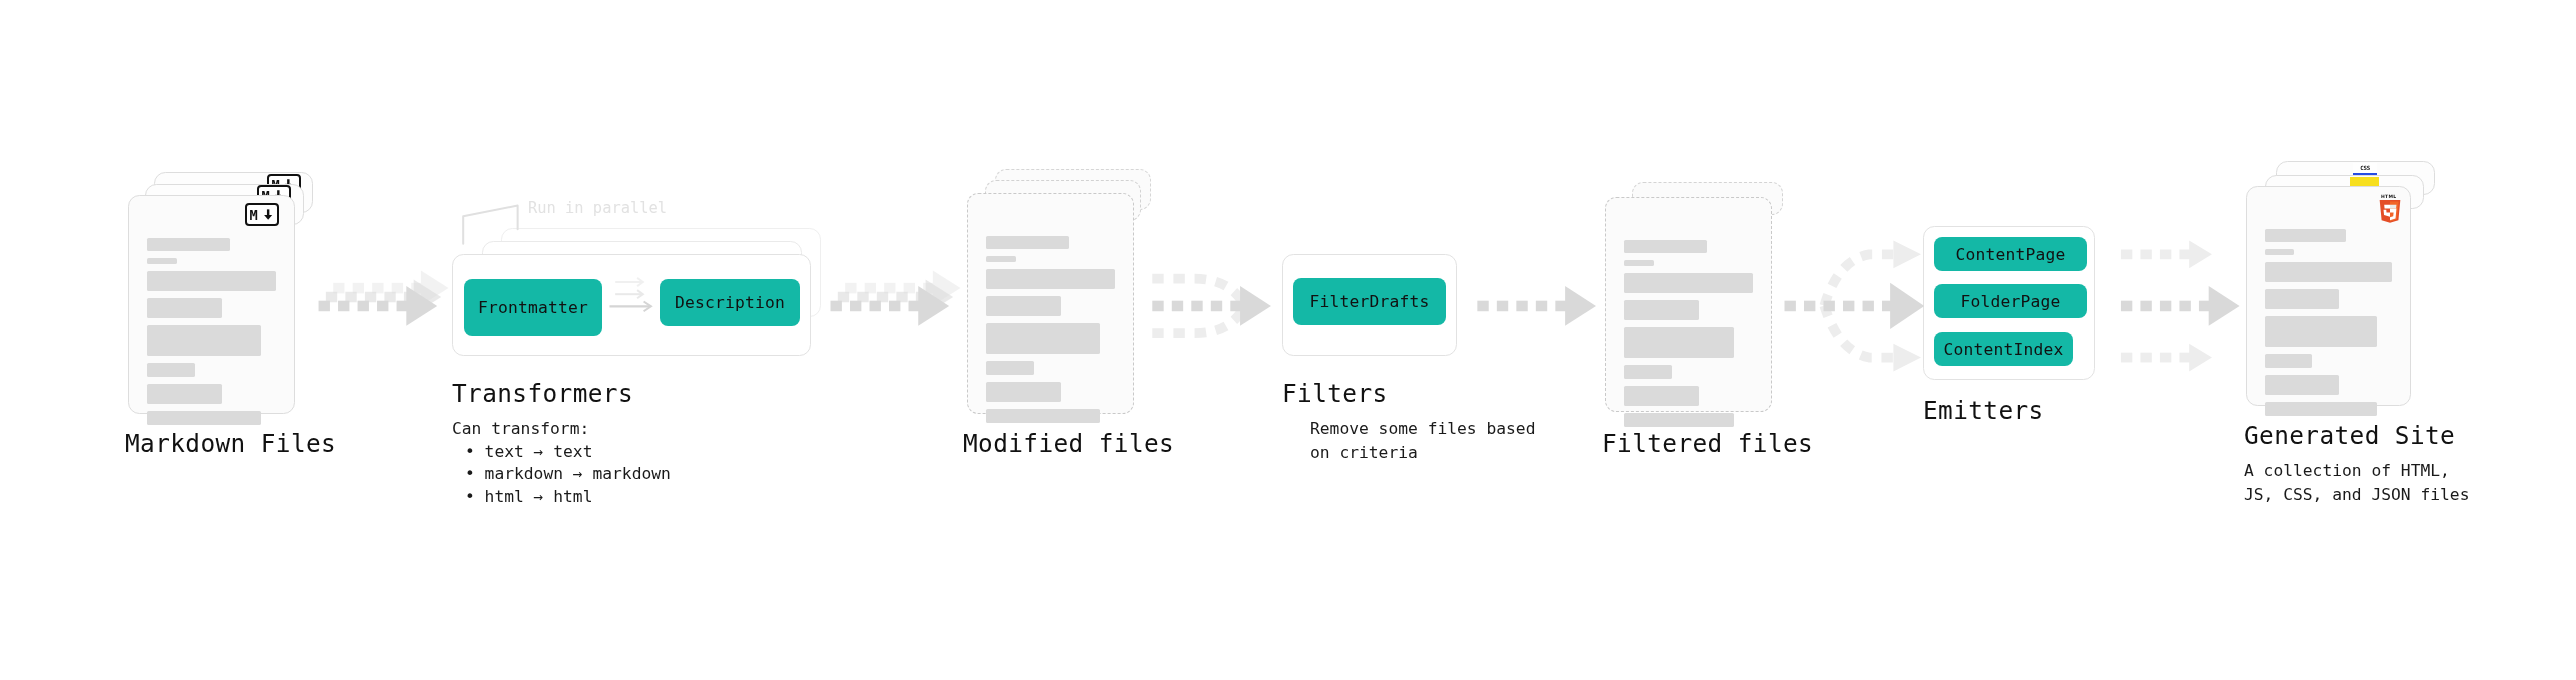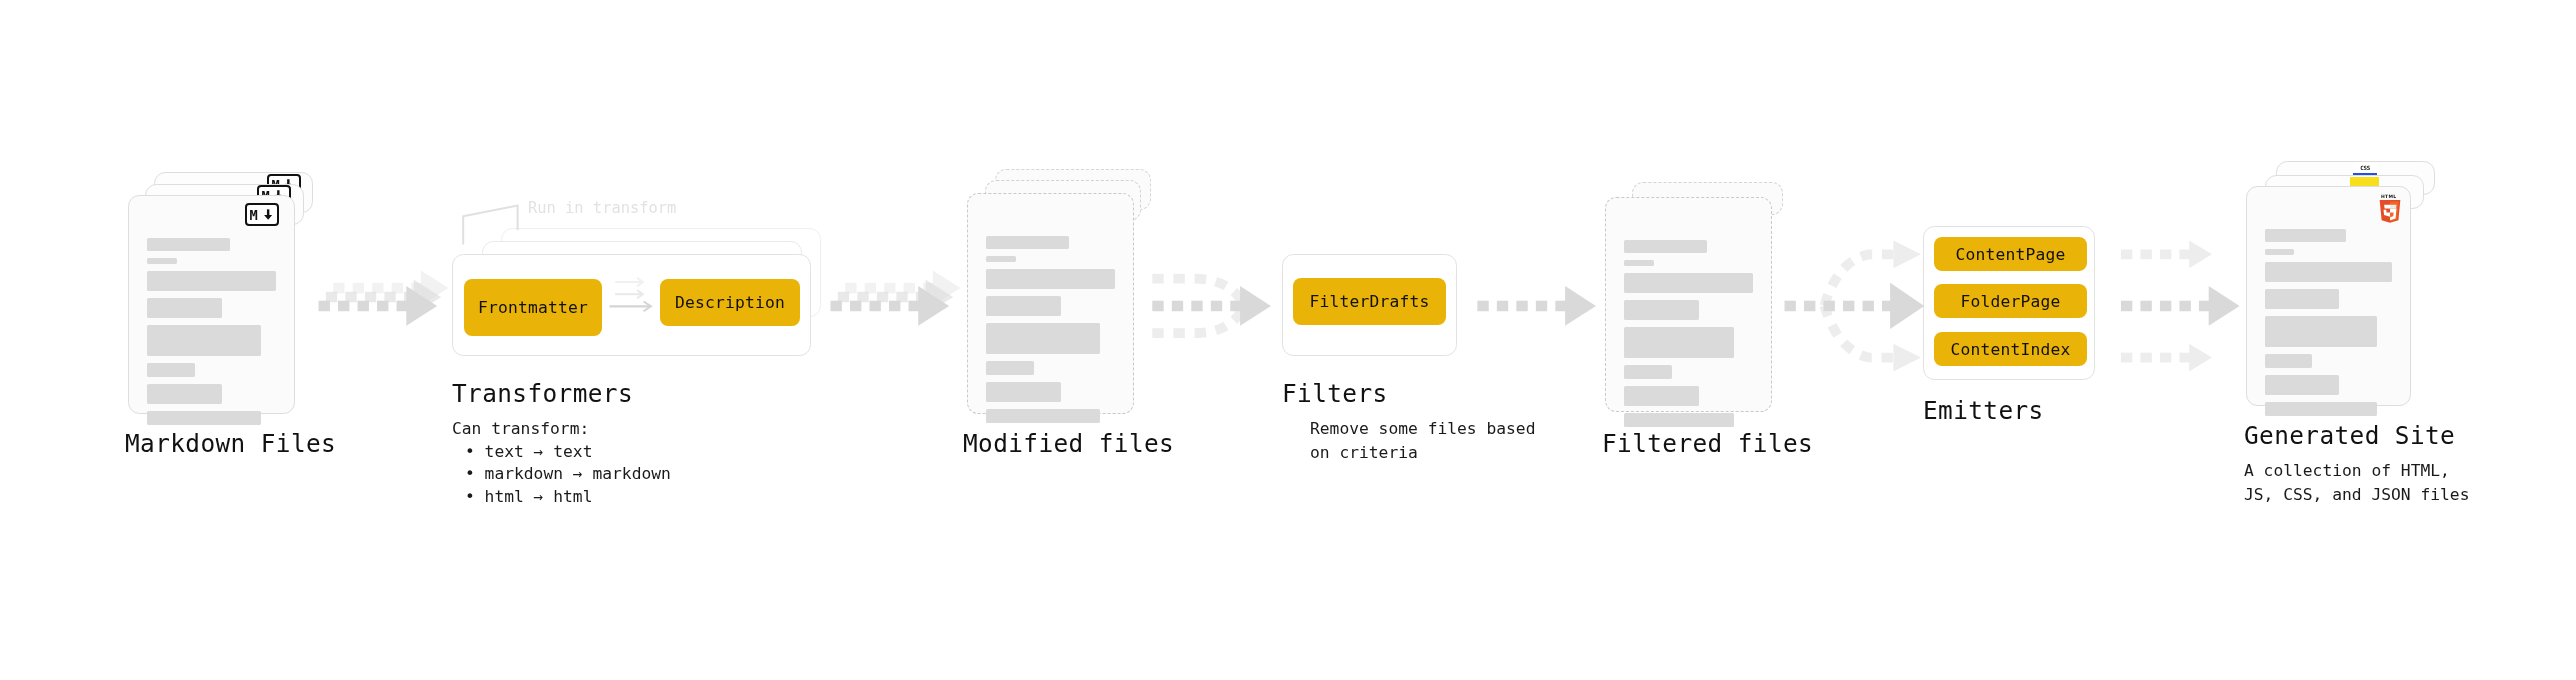--- a/index.html
+++ b/index.html
@@ -131,21 +131,21 @@
   
   .panel {
     position: absolute;
     border: 1.6px solid #e2e2e2;
     border-radius: 11.4px;
     background: #ffffff;
     box-sizing: border-box;
   }
   .chip {
     position: absolute;
-    background: #eab308;
+    background: #14b8a6;
     border-radius: 8.1px;
     display: flex;
     align-items: center;
     justify-content: center;
     font-size: 16.3px;
     color: #111111;
     letter-spacing: 0.2px;
     white-space: nowrap;
     box-sizing: border-box;
   }
@@ -203,21 +203,21 @@
     <div class="md-badge" style="left:245px; top:203px;">
       <svg width="29" height="18" viewBox="0 0 36 22">
         <text x="2" y="17" font-family="DejaVu Sans Mono, monospace" font-size="17" font-weight="bold" fill="#111">M</text>
         <path d="M25 4 L25 13" stroke="#111" stroke-width="3" fill="none"></path>
         <path d="M20 11 L25 17 L30 11 Z" fill="#111"></path>
       </svg>
     </div>
   </div>
   <div class="stage-title" style="left:125px; top:429px;">Markdown Files</div>
 
-  <div class="parallel-label" style="left:528px; top:199px;">Run in transform</div>
+  <div class="parallel-label" style="left:528px; top:199px;">Run in parallel</div>
 
   <div class="panel" style="left:501px; top:228px; width:320px; height:89px; border-color:#efefef;"></div>
   <div class="chip" style="left:516px; top:253px; width:108px; height:39px; background:#ededed; color:transparent;"></div>
   <div class="chip" style="left:653px; top:253px; width:115px; height:39px; background:#ededed; color:transparent;"></div>
 
   <div class="panel" style="left:482px; top:241px; width:320px; height:89px; border-color:#eaeaea;"></div>
   <div class="chip" style="left:497px; top:266px; width:108px; height:39px; background:#e6e6e6; color:transparent;"></div>
   <div class="chip" style="left:633px; top:266px; width:115px; height:39px; background:#e6e6e6; color:transparent;"></div>
 
   <div class="panel" style="left:452px; top:254px; width:359px; height:102px; border-color:#e2e2e2;"></div>
@@ -267,21 +267,21 @@
         <div class="bar" style="width:58%; height:19.5px;"></div>
         <div class="bar" style="width:85%; height:14px;"></div>
       </div>
     </div>
   </div>
   <div class="stage-title" style="left:1602px; top:429px;">Filtered files</div>
 
   <div class="panel" style="left:1923px; top:226px; width:172px; height:154px;"></div>
   <div class="chip" style="left:1934px; top:237px; width:153px; height:34px;">ContentPage</div>
   <div class="chip" style="left:1934px; top:284px; width:153px; height:34px;">FolderPage</div>
-  <div class="chip" style="left:1934px; top:332px; width:153px; height:34px;">ContentIndex</div>
+  <div class="chip" style="left:1934px; top:332px; width:139px; height:34px;">ContentIndex</div>
   <div class="stage-title" style="left:1923px; top:396px;">Emitters</div>
 
   <div class="card-stack">
     <div class="card back" style="left:2276px; top:161px; width:159px; height:34px;"></div>
     <div class="css-badge" style="left:2353px; top:163px;">
       <div class="css-text">CSS</div>
       <div class="css-underline"></div>
     </div>
 
     <div class="card back" style="left:2265px; top:175px; width:159px; height:34px;"></div>

